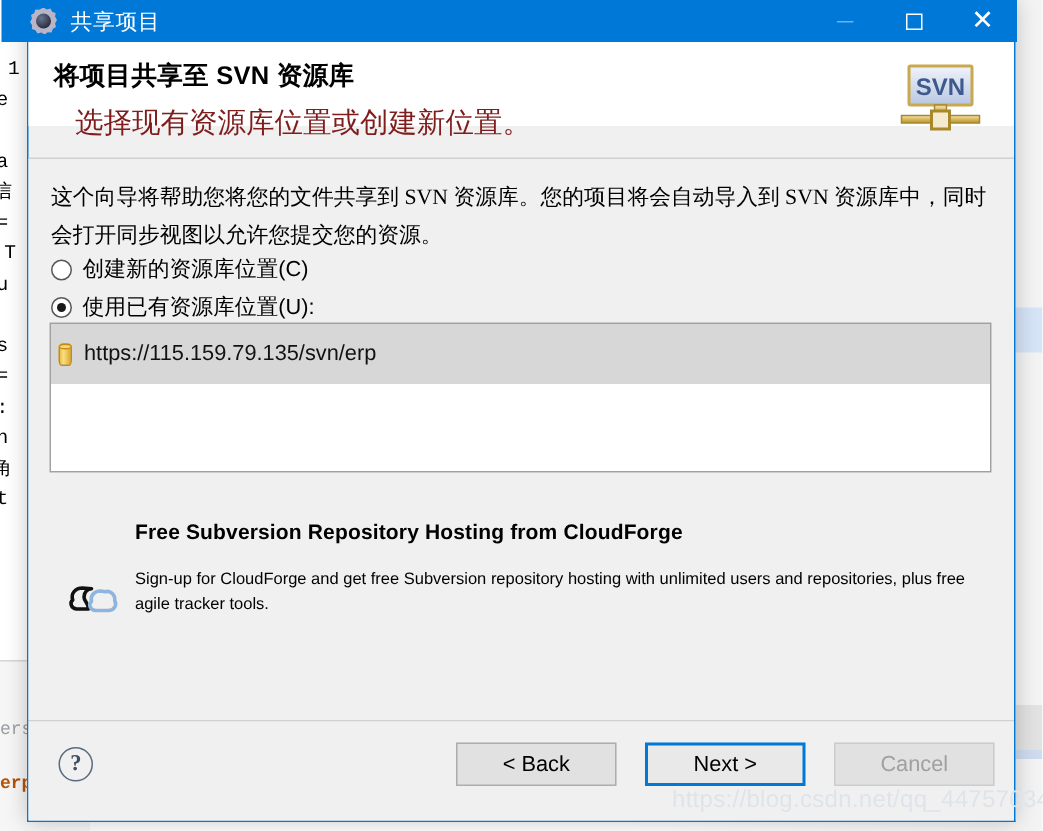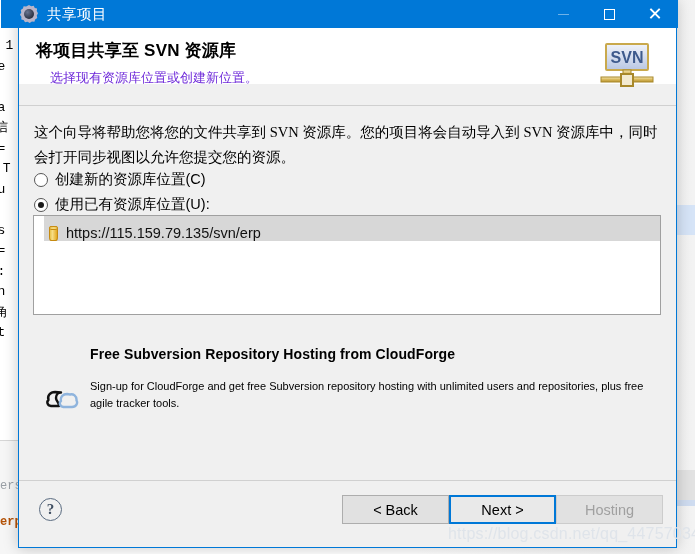--- a/index.html
+++ b/index.html
@@ -172,22 +172,22 @@
     position: absolute;
     left: 17px; top: 11px;
     font-size: 17px;
     font-weight: bold;
     color: #000000;
     letter-spacing: 0.2px;
   }
   #header-subtitle {
     position: absolute;
     left: 31px; top: 41px;
-    font-size: 13px;
-    color: #6d28d9;
+    font-size: 19px;
+    color: #7f1d1d;
   }
   #svn-logo {
     position: absolute;
     right: 21px; top: 12px;
     width: 56px; height: 54px;
   }
   #header-sep {
     position: absolute;
     left: 0; top: 105px;
     width: 657px; height: 1px;
@@ -245,28 +245,27 @@
     position: absolute;
     left: 14px; top: 109px;
     width: 628px;
     height: 100px;
     background: #ffffff;
     border: 1px solid #a0a0a0;
     box-sizing: border-box;
     overflow: hidden;
   }
   .repo-row {
-    height: 25px;
-    display: flex;
-    align-items: flex-end;
+    height: 40px;
+    display: flex;
+    align-items: center;
     padding-left: 5px;
     background: #d7d7d7;
     font-size: 14.5px;
     color: #111111;
-    margin-left: 10px;
   }
   .repo-icon {
     width: 9px; height: 15px;
     margin-right: 8px;
     flex: none;
     border-radius: 2px / 4px;
     background: linear-gradient(to right, #e9c34a 0%, #f7de86 35%, #e3a81f 100%);
     border: 1px solid #c68a10;
     box-sizing: border-box;
     position: relative;
@@ -334,21 +333,21 @@
     font-weight: bold;
     display: flex;
     align-items: center;
     justify-content: center;
     font-family: "Liberation Serif", serif;
   }
   #btn-row {
     position: absolute;
     right: 13px; top: 14px;
     display: flex;
-    gap: 0;
+    gap: 19px;
   }
   .dlg-btn {
     width: 107px;
     height: 29px;
     background: #e1e1e1;
     border: 1px solid #adadad;
     box-sizing: border-box;
     font-size: 14.5px;
     color: #000000;
     display: flex;
@@ -487,18 +486,18 @@
       </div>
     </div>
   </div>
 
   <div id="footer-sep"></div>
   <div id="footer">
     <div id="help-icon">?</div>
     <div id="btn-row">
       <div class="dlg-btn">&lt; Back</div>
       <div class="dlg-btn focused">Next &gt;</div>
-      <div class="dlg-btn disabled">Hosting</div>
+      <div class="dlg-btn disabled">Cancel</div>
     </div>
   </div>
 </div>
 
 <div id="watermark">https://blog.csdn.net/qq_44757034</div>
 
 </body></html>

